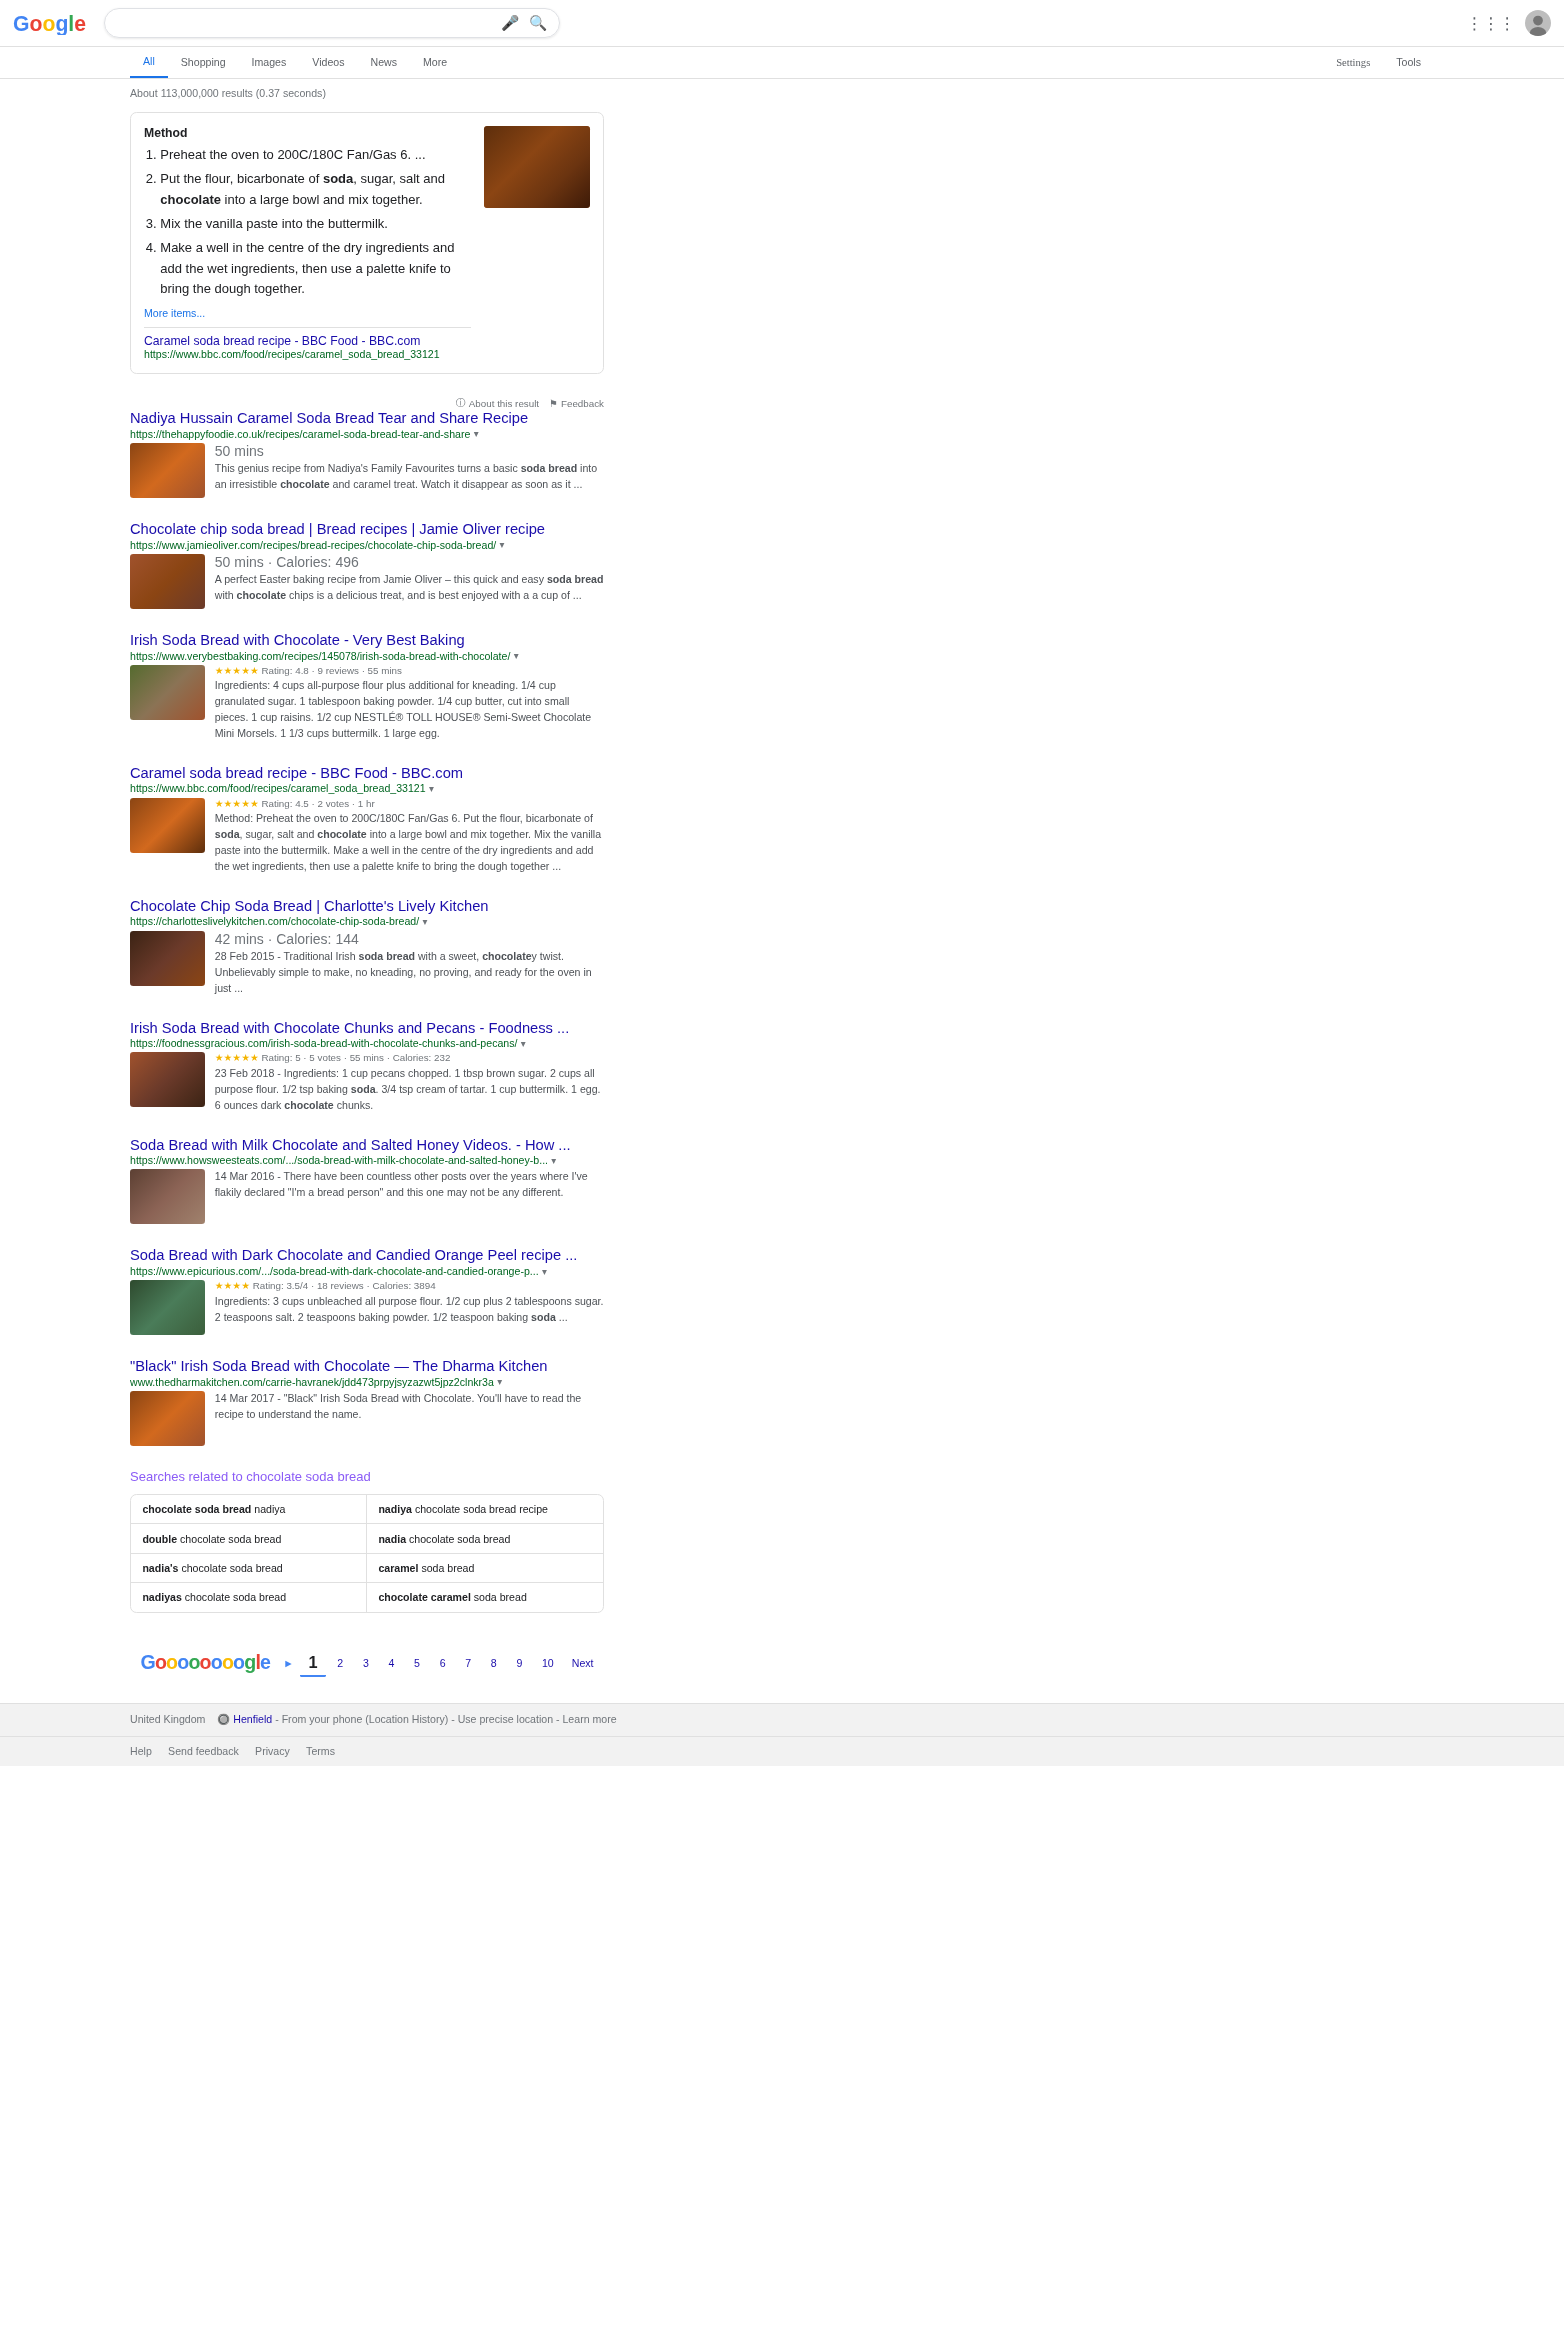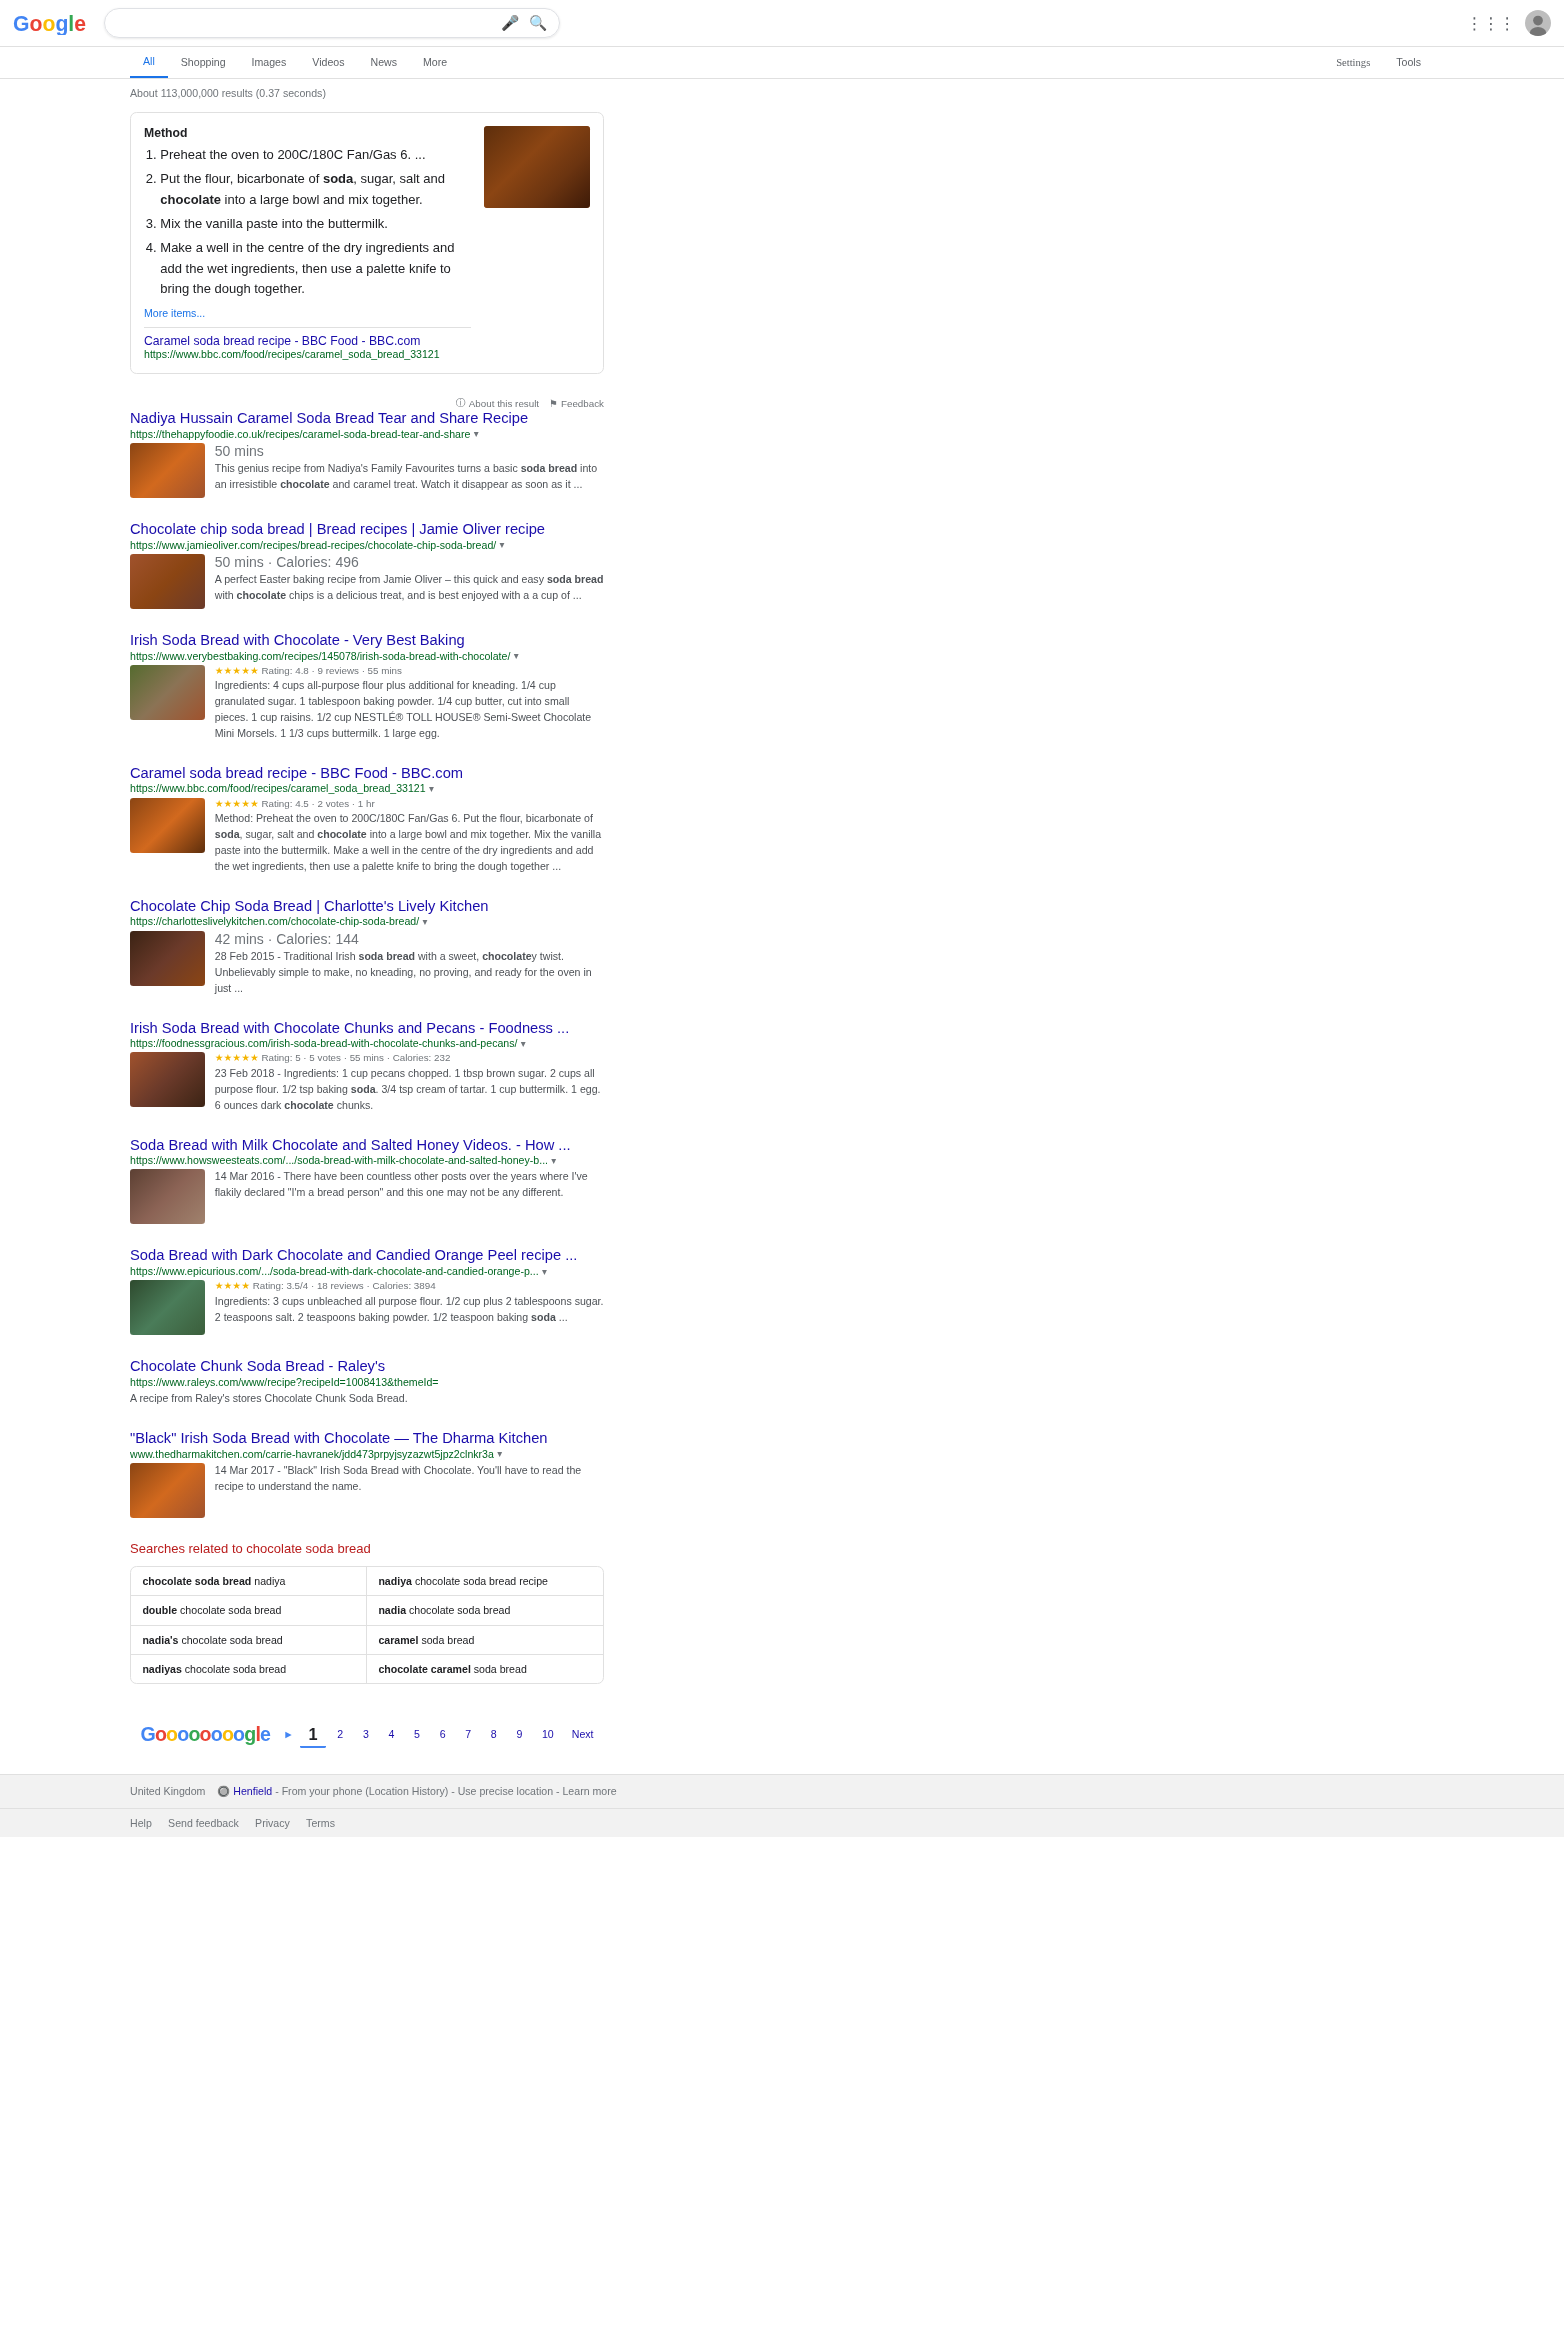--- a/index.html
+++ b/index.html
@@ -48,21 +48,21 @@
     .result-thumb { width: 75px; height: 55px; background: #ddd; border-radius: 3.3px; flex-shrink: 0; overflow: hidden; }
     .result-thumb-inner { width: 100%; height: 100%; }
     .result-body { flex: 1; }
     .result-snippet-meta { font-size: 14px; color: #70757a; margin-bottom: 2.4px; }
     .result-snippet { font-size: 10.6px; color: #4d5156; line-height: 1.5; }
     .stars { color: #f4b400; font-size: 9.8px; }
     .rating-info { font-size: 9.8px; color: #70757a; margin-bottom: 2.4px; }
 
     
     .related-searches { margin-top: 19.6px; margin-bottom: 19.6px; }
-    .related-title { font-size: 13px; color: #b91c1c; margin-bottom: 9.8px; font-weight: normal; }
+    .related-title { font-size: 13px; color: #8b5cf6; margin-bottom: 9.8px; font-weight: normal; }
     .related-grid { display: grid; grid-template-columns: 1fr 1fr; gap: 0; border: 0.8px solid #e0e0e0; border-radius: 6.5px; overflow: hidden; }
     .related-item { padding: 8.2px 11.4px; font-size: 10.6px; border-bottom: 0.8px solid #e0e0e0; border-right: 0.8px solid #e0e0e0; cursor: pointer; color: #202124; }
     .related-item:nth-child(2n) { border-right: none; }
     .related-item:nth-last-child(-n+2) { border-bottom: none; }
     .related-item .bold { font-weight: bold; }
 
     
     .pagination { display: flex; align-items: center; justify-content: center; gap: 3.3px; padding: 16.3px 0 26px 0; }
     .g-blue { color: #4285f4; }
     .g-red { color: #ea4335; }
@@ -286,34 +286,20 @@
       <span>https://www.epicurious.com/.../soda-bread-with-dark-chocolate-and-candied-orange-p...</span>
       <span class="arrow">▾</span>
     </div>
     <div class="result-meta">
       <div class="result-thumb">
             <div class="result-thumb-inner thumb-epicurious"></div>
           </div>
       <div class="result-body">
         <div class="rating-info"><span class="stars">★★★★</span> Rating: 3.5/4 · 18 reviews · Calories: 3894</div>
         <div class="result-snippet">Ingredients: 3 cups unbleached all purpose flour. 1/2 cup plus 2 tablespoons sugar. 2 teaspoons salt. 2 teaspoons baking powder. 1/2 teaspoon baking <strong>soda</strong> ...</div>
-      </div>
-    </div>
-  </div>
-      <div class="result">
-    <div class="result-title">Chocolate Chunk Soda Bread - Raley's</div>
-    <div class="result-url">
-      <span>https://www.raleys.com/www/recipe?recipeId=1008413&amp;themeId=</span>
-
-    </div>
-    <div class="result-meta">
-
-      <div class="result-body">
-
-        <div class="result-snippet">A recipe from Raley's stores Chocolate Chunk Soda Bread.</div>
       </div>
     </div>
   </div>
       <div class="result">
     <div class="result-title">"Black" Irish Soda Bread with Chocolate — The Dharma Kitchen</div>
     <div class="result-url">
       <span>www.thedharmakitchen.com/carrie-havranek/jdd473prpyjsyzazwt5jpz2clnkr3a</span>
       <span class="arrow">▾</span>
     </div>
     <div class="result-meta">

